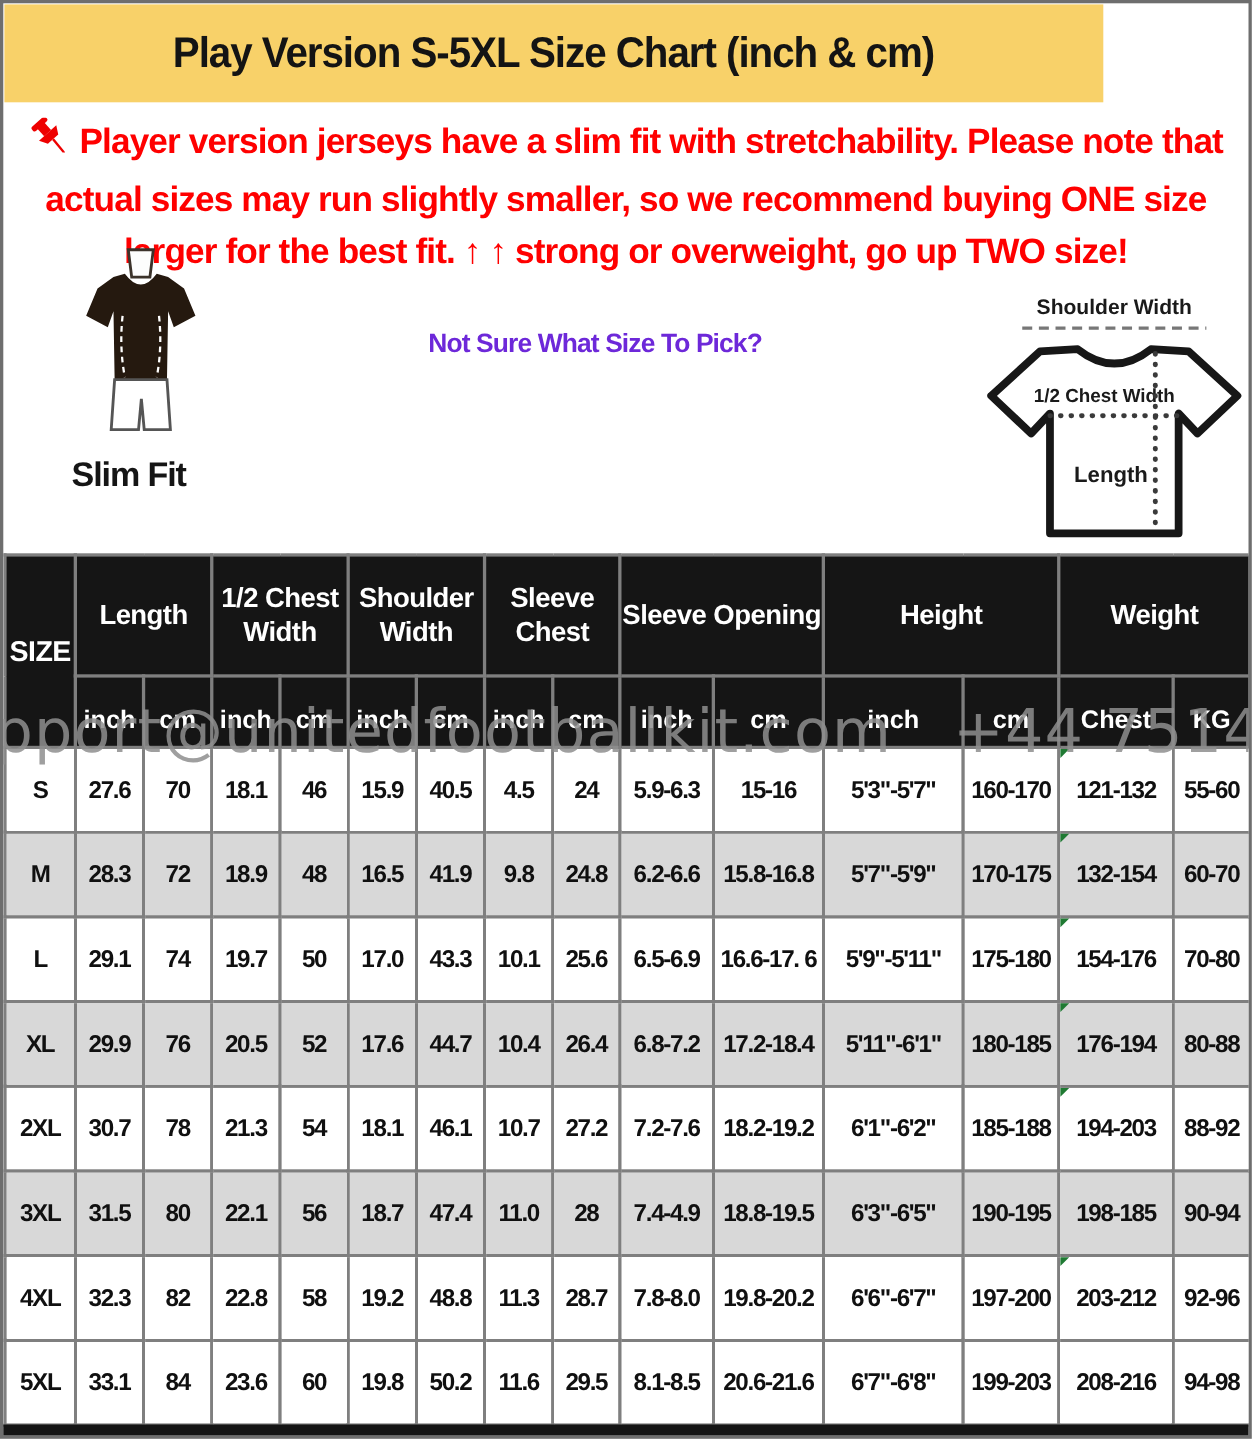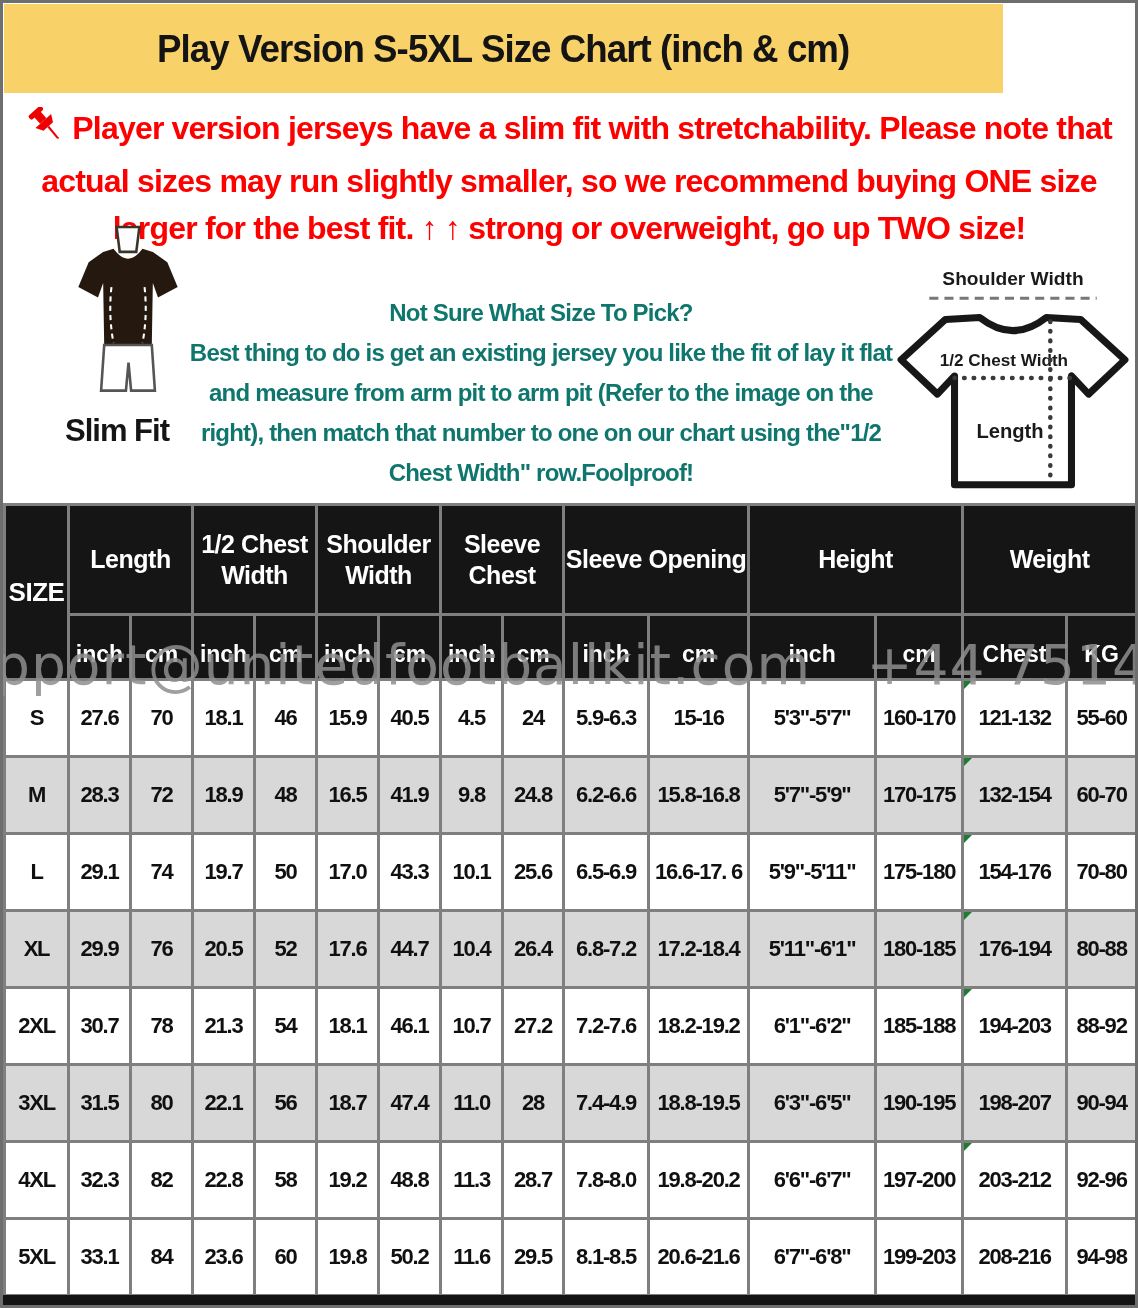--- a/index.html
+++ b/index.html
@@ -23,21 +23,21 @@
     text-align:center; color:#FF0000; font-weight:bold;
     font-size:32px; line-height:47px; letter-spacing:-0.8px;
   }
   .pin { display:inline-block; vertical-align:-6px; margin-right:10px; }
   
   .fit-figure { position:absolute; left:62px; top:222px; width:180px; }
   .fit-figure .label { margin-top:6px; font-size:31px; font-weight:bold; color:#151515; letter-spacing:-1px; }
   
   .size-help {
     position:absolute; left:182px; top:290px; width:712px;
-    text-align:center; color:#0f766e; font-weight:bold;
+    text-align:center; color:#6d28d9; font-weight:bold;
     font-size:24px; line-height:40px; letter-spacing:-0.8px;
   }
   
   .shirt-diagram { position:absolute; left:888px; top:262px; width:244px; }
   .shirt-diagram text { font-family:"Liberation Sans", sans-serif; font-weight:bold; fill:#1a1a1a; }
   
   .size-table {
     position:absolute; top:500px; left:0; width:1132px;
     border-collapse:collapse; table-layout:fixed;
   }
@@ -94,21 +94,20 @@
       <path d="M42,23 Q56,42 70,23 L80,26 L94,36 L104,60 L85,70 L80,56 L79,116 L33,116 L32,56 L27,70 L8,60 L18,36 L32,26 Z" fill="#25190f"></path>
       <path d="M40,60 Q37,88 42,114" stroke="#ffffff" stroke-width="2" stroke-dasharray="5 4" fill="none"></path>
       <path d="M72,60 Q75,88 70,114" stroke="#ffffff" stroke-width="2" stroke-dasharray="5 4" fill="none"></path>
       <path d="M33,116 L79,116 L82,160 L59,160 L56.5,133 L54,160 L30,160 Z" fill="#ffffff" stroke="#555555" stroke-width="2.5"></path>
     </svg></span>
     <div class="label">Slim Fit</div>
   </div>
 
   <div class="size-help">
     <div>Not Sure What Size To Pick?</div>
-    <div>Best thing to do is get an existing jersey you like the fit of lay it flat and measure from arm pit to arm pit (Refer to the image on the right), then match that number to one on our chart using the"1/2 Chest Width" row.Foolproof!</div>
   </div>
 
   <div class="shirt-diagram">
     <svg width="244" height="242" viewBox="0 0 242 240">
       <text x="121" y="20" font-size="19" text-anchor="middle">Shoulder Width</text>
       <line x1="38" y1="33" x2="204" y2="33" stroke="#777777" stroke-width="3" stroke-dasharray="9 6"></line>
       <path d="M88,52 Q121,78 154,52 L188,54 L232,94 L196,128 L179,110 L179,218 L63,218 L63,110 L46,128 L10,94 L54,54 Z" fill="#ffffff" stroke="#171717" stroke-width="7" stroke-linejoin="round"></path>
       <text x="112" y="100" font-size="17" text-anchor="middle">1/2 Chest Width</text>
       <line x1="63" y1="112" x2="179" y2="112" stroke="#3a3a3a" stroke-width="4.5" stroke-dasharray="0.5 9" stroke-linecap="round"></line>
       <line x1="158" y1="56" x2="158" y2="215" stroke="#3a3a3a" stroke-width="4.5" stroke-dasharray="0.5 9" stroke-linecap="round"></line>
@@ -255,21 +254,21 @@
           <td>22.1</td>
           <td>56</td>
           <td>18.7</td>
           <td>47.4</td>
           <td>11.0</td>
           <td>28</td>
           <td>7.4-4.9</td>
           <td>18.8-19.5</td>
           <td>6'3"-6'5"</td>
           <td>190-195</td>
-          <td>198-207</td>
+          <td>198-185</td>
           <td>90-94</td>
         </tr>
         <tr>
           <td>4XL</td>
           <td>32.3</td>
           <td>82</td>
           <td>22.8</td>
           <td>58</td>
           <td>19.2</td>
           <td>48.8</td>

